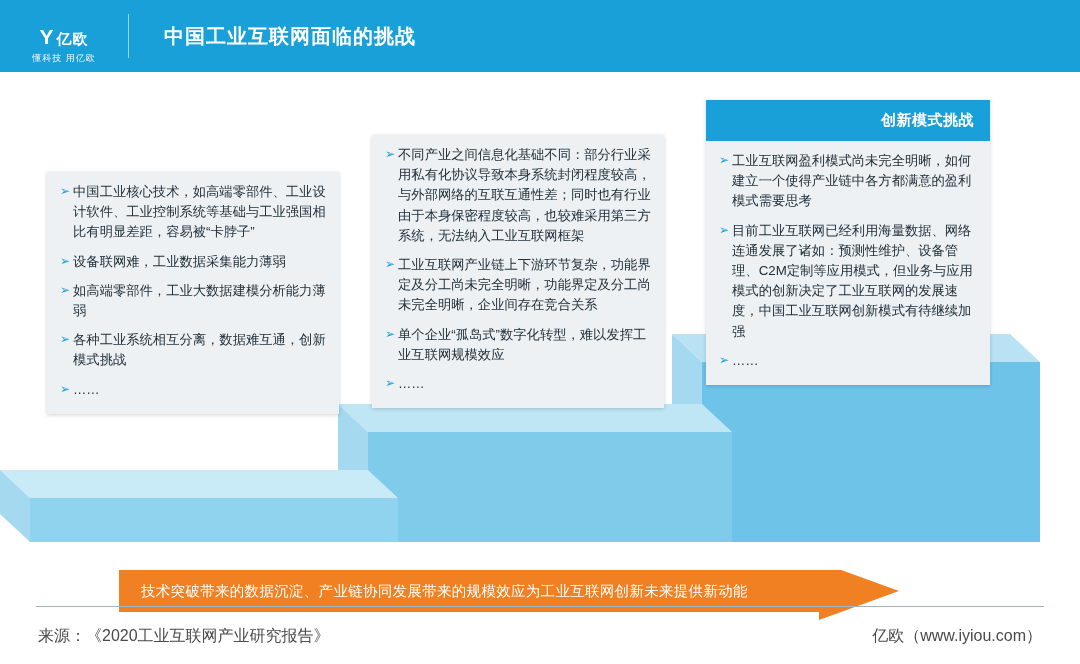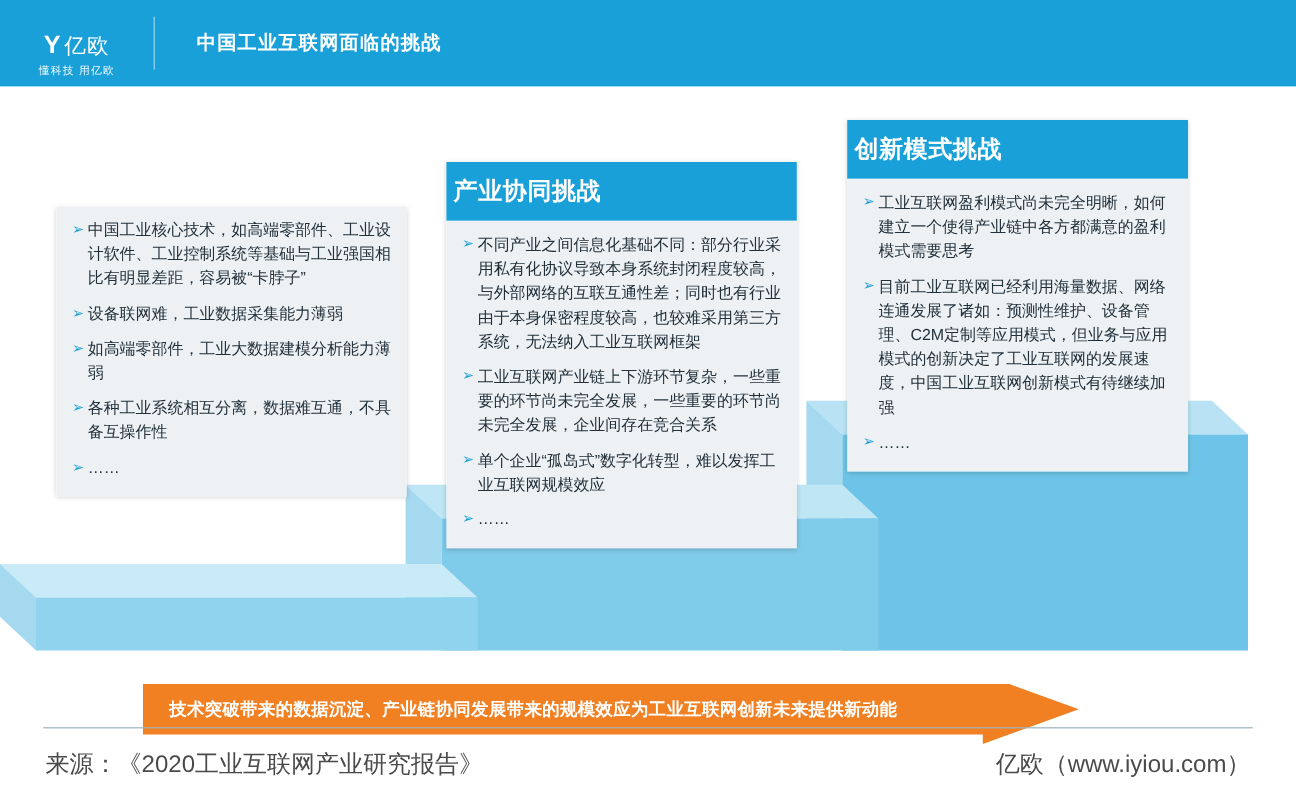--- a/index.html
+++ b/index.html
@@ -38,40 +38,40 @@
     display: flex;
     align-items: baseline;
     gap: 3px;
   }
   .logo-glyph {
     font-size: 21px;
     font-weight: bold;
     line-height: 1;
   }
   .logo-text {
-    font-size: 18px;
-    font-weight: normal;
+    font-size: 15px;
+    font-weight: bold;
     letter-spacing: 1px;
     line-height: 1;
     margin-top: 23px;
   }
   .logo-sub {
     font-size: 9px;
     letter-spacing: 1px;
     margin-top: 5px;
     opacity: .95;
   }
   .logo-divider {
     width: 1px;
     height: 44px;
     background: rgba(255,255,255,.55);
   }
   .header-title {
     color: #ffffff;
-    font-size: 16px;
+    font-size: 20px;
     font-weight: bold;
     margin-left: 35px;
     letter-spacing: 1px;
   }
 
   
   .stage {
     position: absolute;
     left: 0;
     top: 72px;
@@ -84,24 +84,25 @@
   }
 
   
   .card {
     position: absolute;
     box-shadow: 0 1px 4px rgba(0,0,0,.18);
   }
   .card-head {
     background: #1aa0d8;
     color: #fff;
-    font-size: 20px;
-    font-weight: bold;
-    padding: 11px 6px;
+    font-size: 15px;
+    font-weight: bold;
+    padding: 11px 16px;
     letter-spacing: .5px;
+    text-align: right;
   }
   .card-body {
     background: #edf1f4;
     padding: 10px 13px 12px 13px;
   }
   .bullet {
     display: flex;
     font-size: 13.3px;
     color: #22303a;
     line-height: 1.52;
@@ -132,21 +133,21 @@
   .arrow-banner svg { display: block; }
   .arrow-label {
     position: absolute;
     left: 22px;
     top: 0;
     height: 42px;
     display: flex;
     align-items: center;
     color: #ffffff;
     font-size: 14.5px;
-    font-weight: bold;
+    font-weight: normal;
     letter-spacing: .3px;
   }
 
   
   .footer-rule {
     position: absolute;
     left: 36px;
     top: 606px;
     width: 1008px;
     height: 1px;
@@ -157,21 +158,21 @@
     left: 0;
     top: 614px;
     width: 1080px;
     height: 44px;
     display: flex;
     align-items: center;
     justify-content: space-between;
     padding: 0 38px;
     box-sizing: border-box;
     color: #4a4a4a;
-    font-size: 20px;
+    font-size: 16px;
   }
   .footer-right { color: #4a4a4a; }
 </style>
 </head>
 <body>
 
 <div class="header">
   <div class="logo-block">
     <div class="logo-mark">
       <span class="logo-glyph">Y</span>
@@ -209,39 +210,38 @@
       <div class="bullet">
         <span class="arrow">➢</span>
         <span class="btext">设备联网难，工业数据采集能力薄弱</span>
       </div>
       <div class="bullet">
         <span class="arrow">➢</span>
         <span class="btext">如高端零部件，工业大数据建模分析能力薄弱</span>
       </div>
       <div class="bullet">
         <span class="arrow">➢</span>
-        <span class="btext">各种工业系统相互分离，数据难互通，不具备互操作性</span>
+        <span class="btext">各种工业系统相互分离，数据难互通，创新模式挑战</span>
       </div>
       <div class="bullet">
         <span class="arrow">➢</span>
         <span class="btext">……</span>
       </div>
     </div>
   </div>
 
   <div class="card" id="card-ind">
-    <div class="card-head">产业协同挑战</div>
     <div class="card-body">
       <div class="bullet">
         <span class="arrow">➢</span>
         <span class="btext">不同产业之间信息化基础不同：部分行业采用私有化协议导致本身系统封闭程度较高，与外部网络的互联互通性差；同时也有行业由于本身保密程度较高，也较难采用第三方系统，无法纳入工业互联网框架</span>
       </div>
       <div class="bullet">
         <span class="arrow">➢</span>
-        <span class="btext">工业互联网产业链上下游环节复杂，一些重要的环节尚未完全发展，一些重要的环节尚未完全发展，企业间存在竞合关系</span>
+        <span class="btext">工业互联网产业链上下游环节复杂，功能界定及分工尚未完全明晰，功能界定及分工尚未完全明晰，企业间存在竞合关系</span>
       </div>
       <div class="bullet">
         <span class="arrow">➢</span>
         <span class="btext">单个企业“孤岛式”数字化转型，难以发挥工业互联网规模效应</span>
       </div>
       <div class="bullet">
         <span class="arrow">➢</span>
         <span class="btext">……</span>
       </div>
     </div>

